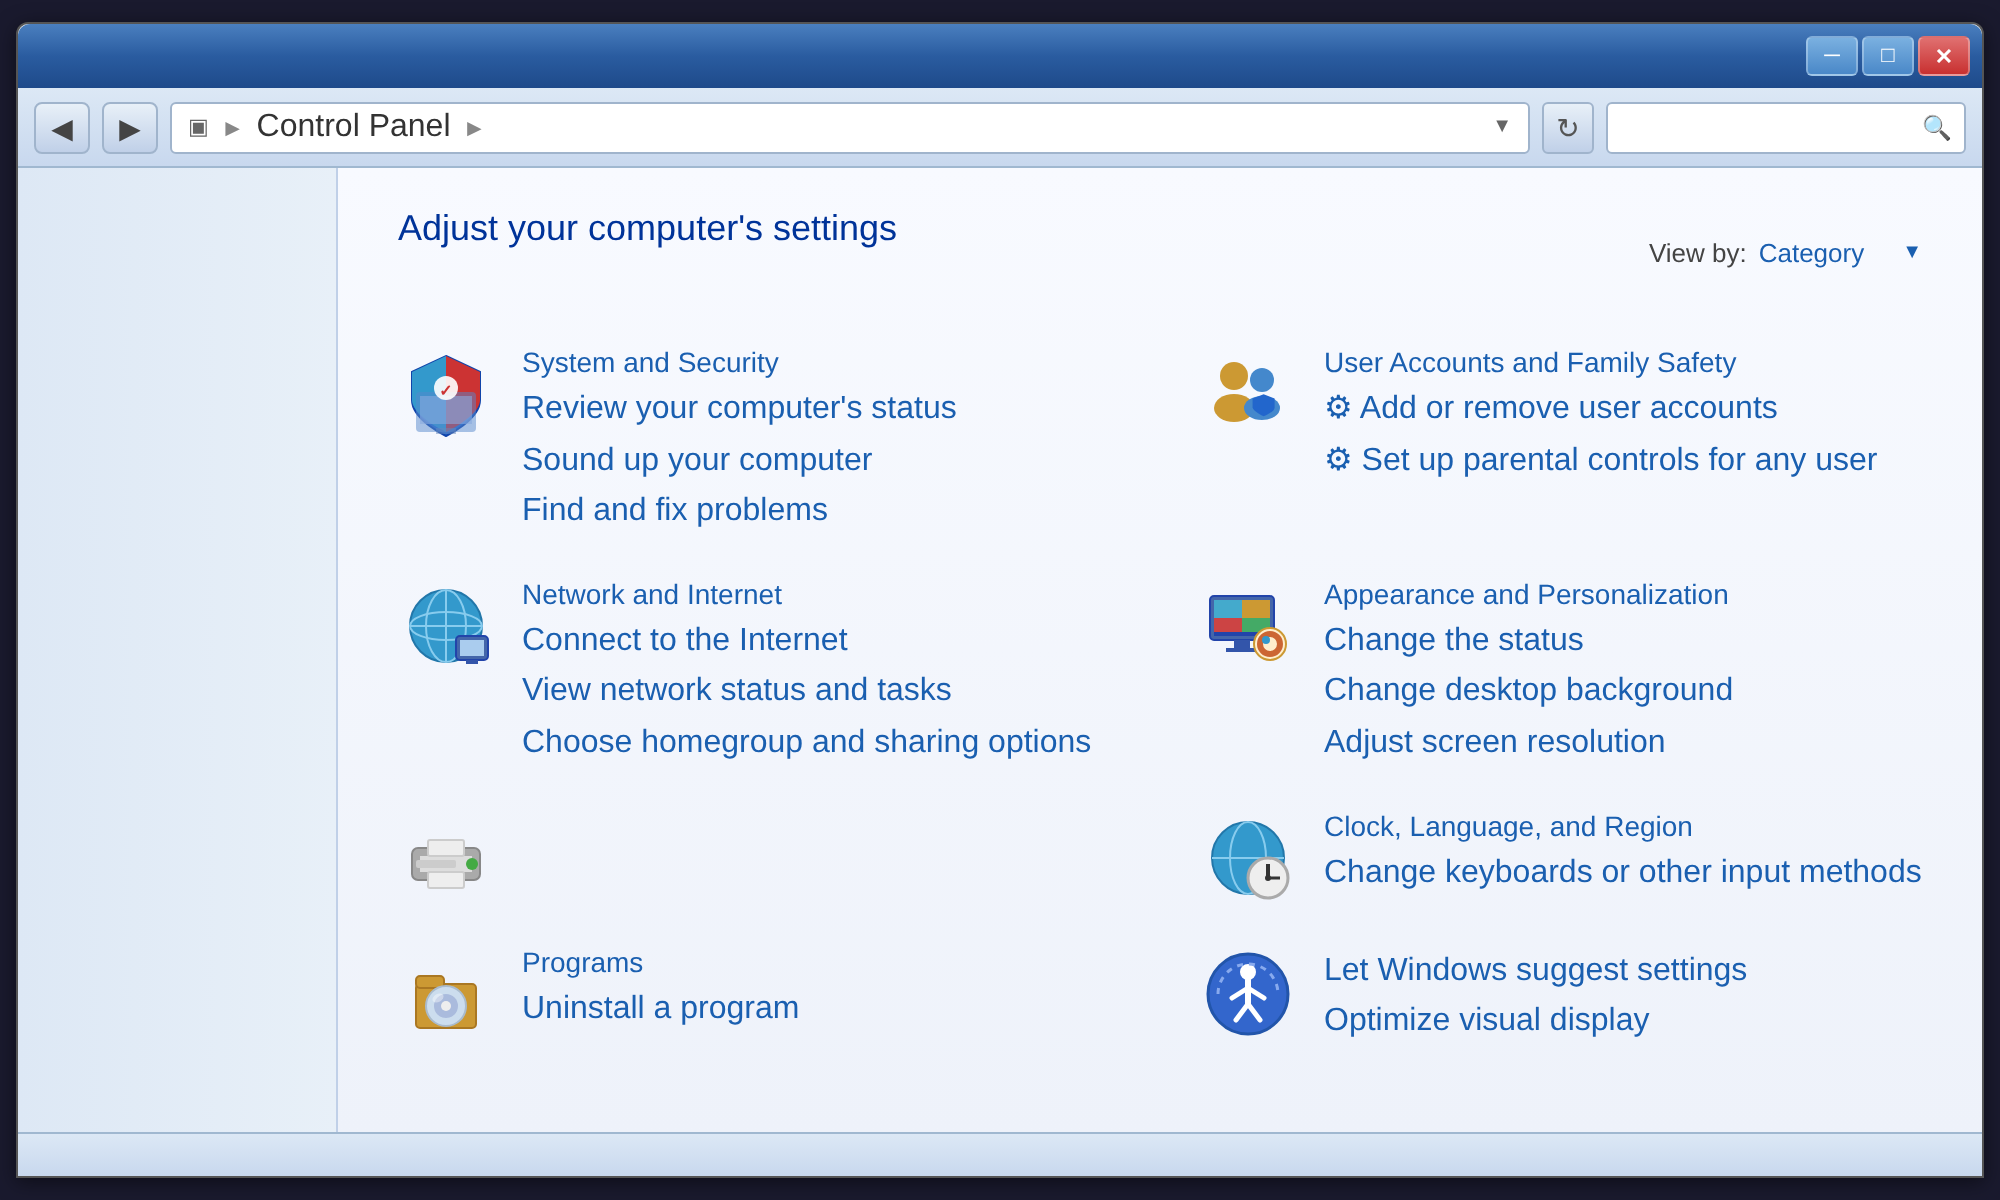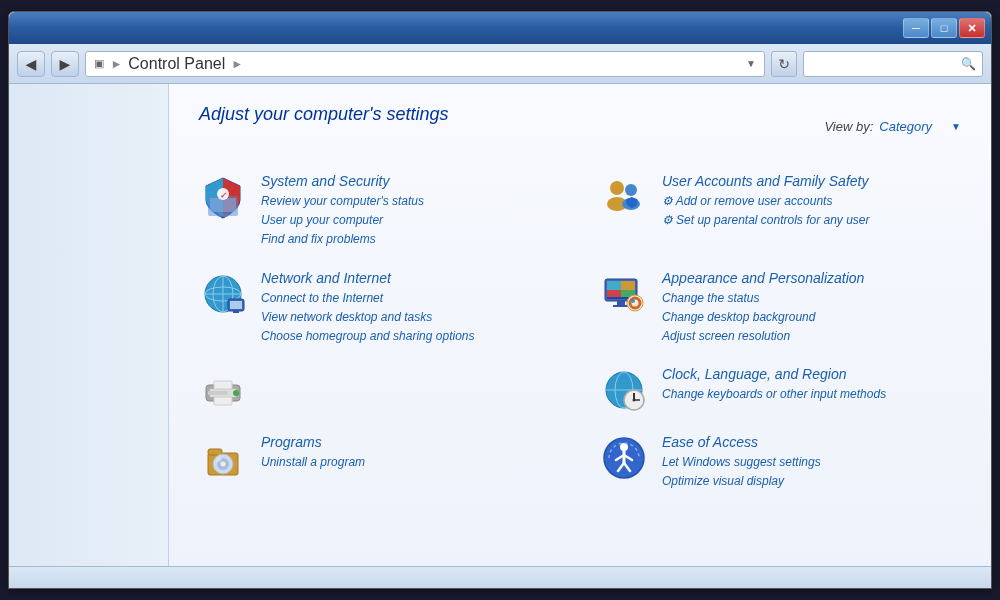--- a/index.html
+++ b/index.html
@@ -154,21 +154,20 @@
       background: linear-gradient(to right, #dde8f5, #e8f0f8);
       border-right: 1px solid #c0d0e8;
       flex-shrink: 0;
     }
 
     
     .main-content {
       flex: 1;
       padding: 20px 30px;
       overflow-y: auto;
-      font-style: italic;
     }
 
     .page-title {
       font-size: 18px;
       color: #003399;
       margin-bottom: 24px;
       font-weight: normal;
     }
 
     
@@ -205,21 +204,21 @@
       font-size: 14px;
       color: #1a5fb0;
       cursor: pointer;
       font-weight: normal;
       text-decoration: none;
       display: block;
       margin-bottom: 3px;
     }
 
     .cat-link {
-      font-size: 12px;
+      font-size: 16px;
       color: #1a5fb0;
       cursor: pointer;
       display: block;
       text-decoration: none;
       line-height: 1.6;
     }
 
     
     .status-bar {
       height: 22px;
@@ -300,21 +299,21 @@
               <rect x="10" y="24" width="26" height="14" fill="#88aadd" opacity="0.6"></rect>
               <rect x="18" y="40" width="10" height="3" fill="#6688bb" opacity="0.5"></rect>
 
               <circle cx="23" cy="20" r="6" fill="white" opacity="0.9"></circle>
               <text x="23" y="24" text-anchor="middle" font-size="8" fill="#cc3333" font-weight="bold">✓</text>
             </svg>
           </div>
           <div class="cat-info">
             <a class="cat-title">System and Security</a>
             <a class="cat-link">Review your computer's status</a>
-            <a class="cat-link">User up your computer</a>
+            <a class="cat-link">Sound up your computer</a>
             <a class="cat-link">Find and fix problems</a>
           </div>
         </div>
 
         <div class="category-item">
           <div class="cat-icon">
             <svg viewBox="0 0 46 46" xmlns="http://www.w3.org/2000/svg">
 
               <circle cx="16" cy="14" r="7" fill="#cc9933"></circle>
               <ellipse cx="16" cy="30" rx="10" ry="7" fill="#cc9933"></ellipse>
@@ -342,21 +341,21 @@
               <line x1="23" y1="5" x2="23" y2="41" stroke="#88ccee" stroke-width="1"></line>
 
               <rect x="28" y="28" width="16" height="12" rx="2" fill="#4466aa" stroke="#2244aa" stroke-width="1"></rect>
               <rect x="30" y="30" width="12" height="8" fill="#aaccee"></rect>
               <rect x="33" y="40" width="6" height="2" fill="#3355aa"></rect>
             </svg>
           </div>
           <div class="cat-info">
             <a class="cat-title">Network and Internet</a>
             <a class="cat-link">Connect to the Internet</a>
-            <a class="cat-link">View network desktop and tasks</a>
+            <a class="cat-link">View network status and tasks</a>
             <a class="cat-link">Choose homegroup and sharing options</a>
           </div>
         </div>
 
         <div class="category-item">
           <div class="cat-icon">
             <svg viewBox="0 0 46 46" xmlns="http://www.w3.org/2000/svg">
 
               <rect x="4" y="8" width="32" height="22" rx="2" fill="#4466aa" stroke="#2244aa" stroke-width="1"></rect>
               <rect x="6" y="10" width="28" height="18" fill="#66aadd"></rect>
@@ -450,21 +449,20 @@
               <line x1="23" y1="16" x2="23" y2="28" stroke="white" stroke-width="3" stroke-linecap="round"></line>
               <line x1="23" y1="20" x2="15" y2="25" stroke="white" stroke-width="2.5" stroke-linecap="round"></line>
               <line x1="23" y1="20" x2="31" y2="25" stroke="white" stroke-width="2.5" stroke-linecap="round"></line>
               <line x1="23" y1="28" x2="17" y2="36" stroke="white" stroke-width="2.5" stroke-linecap="round"></line>
               <line x1="23" y1="28" x2="29" y2="36" stroke="white" stroke-width="2.5" stroke-linecap="round"></line>
 
               <path d="M8 23 A15 15 0 0 1 38 23" fill="none" stroke="#88aaee" stroke-width="1.5" stroke-dasharray="3,3"></path>
             </svg>
           </div>
           <div class="cat-info">
-            <a class="cat-title">Ease of Access</a>
             <a class="cat-link">Let Windows suggest settings</a>
             <a class="cat-link">Optimize visual display</a>
           </div>
         </div>
 
       </div>
     </div>
   </div>
 
   <div class="status-bar">

